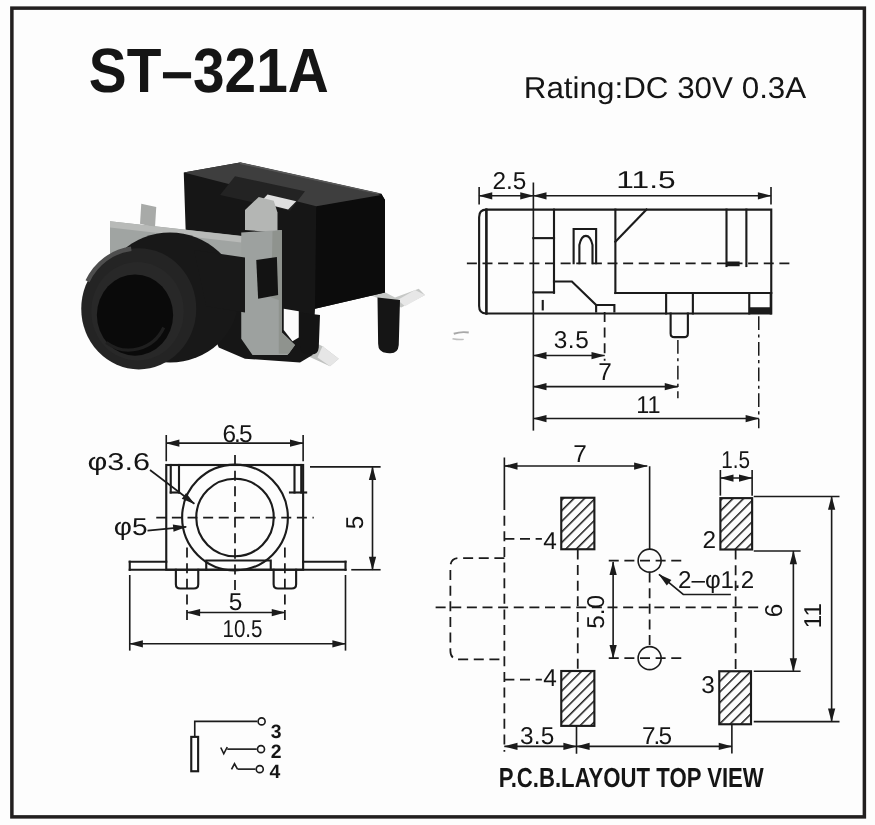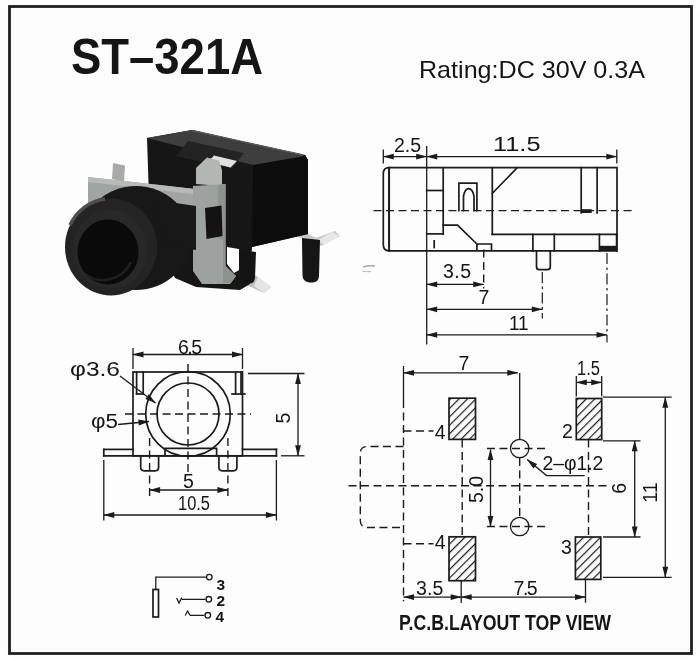--- a/index.html
+++ b/index.html
@@ -1,16 +1,16 @@
 <!DOCTYPE html>
 <html><head>
 <meta charset="utf-8">
 <style>
   html,body{margin:0;padding:0;background:#ffffff;}
-  #page{width:700px;height:660px;position:relative;background:#fdfdfd;overflow:hidden;border-radius:17px;}
+  #page{width:700px;height:660px;position:relative;background:#fdfdfd;overflow:hidden;}
   svg{position:absolute;left:0;top:0;}
   text{font-family:"Liberation Sans",sans-serif;fill:#151515;}
   .ln{stroke:#1b1b1b;stroke-width:1.7;fill:none;stroke-linecap:square;}
   .th{stroke:#1b1b1b;stroke-width:1.3;fill:none;}
   .dim{stroke:#1b1b1b;stroke-width:1.3;fill:none;}
   .dash{stroke:#1b1b1b;stroke-width:1.4;fill:none;stroke-dasharray:8 4.5;}
   .dd{stroke:#1b1b1b;stroke-width:1.2;fill:none;stroke-dasharray:11 3.5 2.5 3.5;}
   .num{font-size:15.5px;font-weight:bold;}
   .dn{font-size:19.5px;}
 </style>

